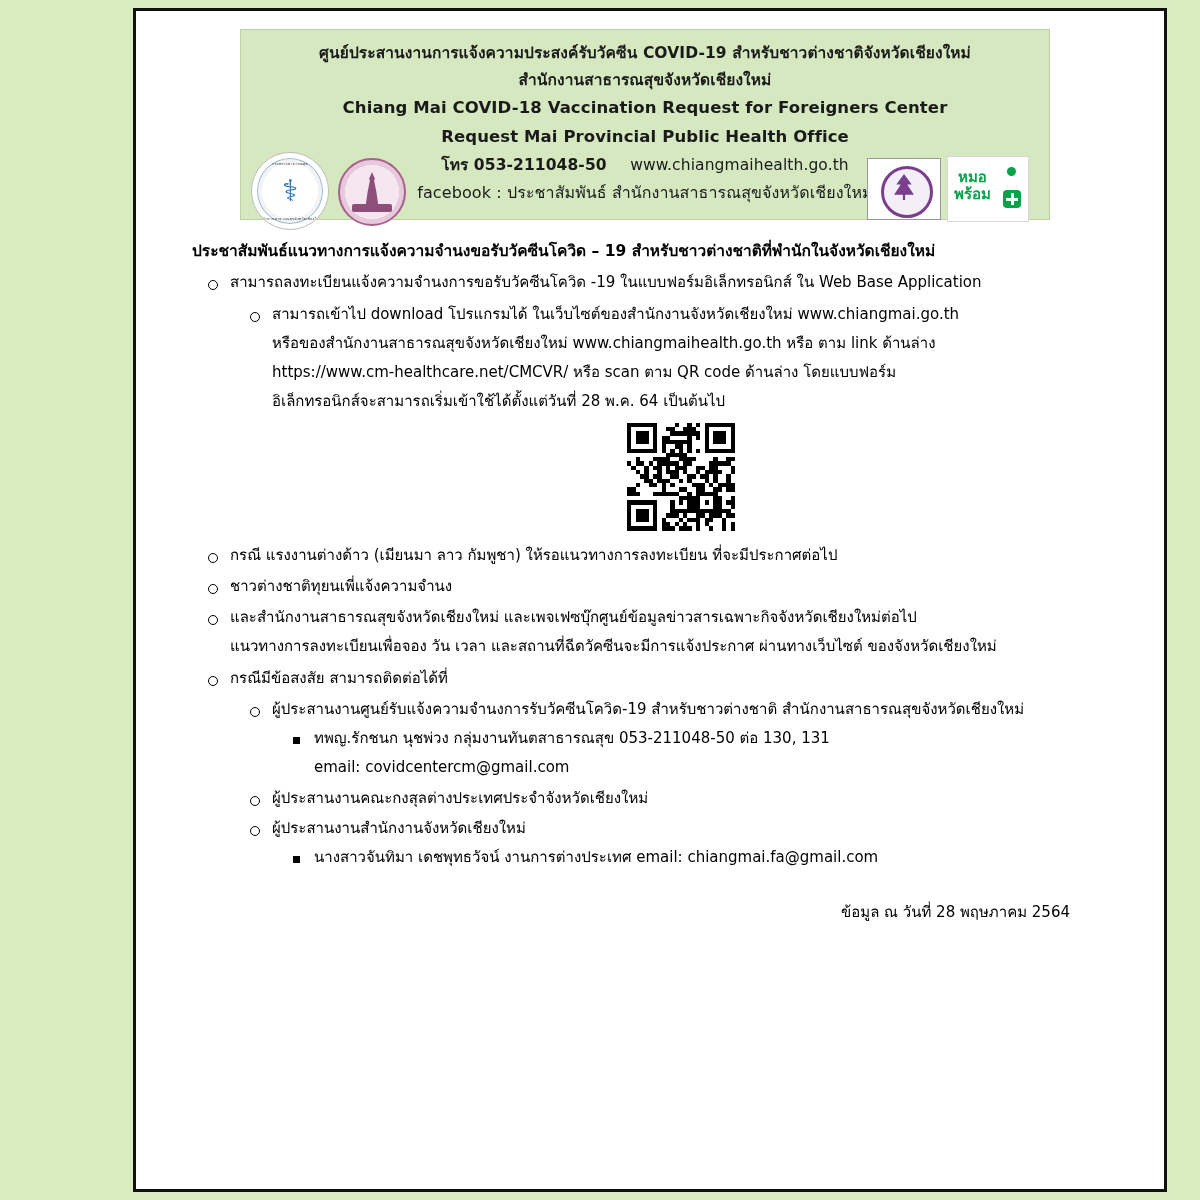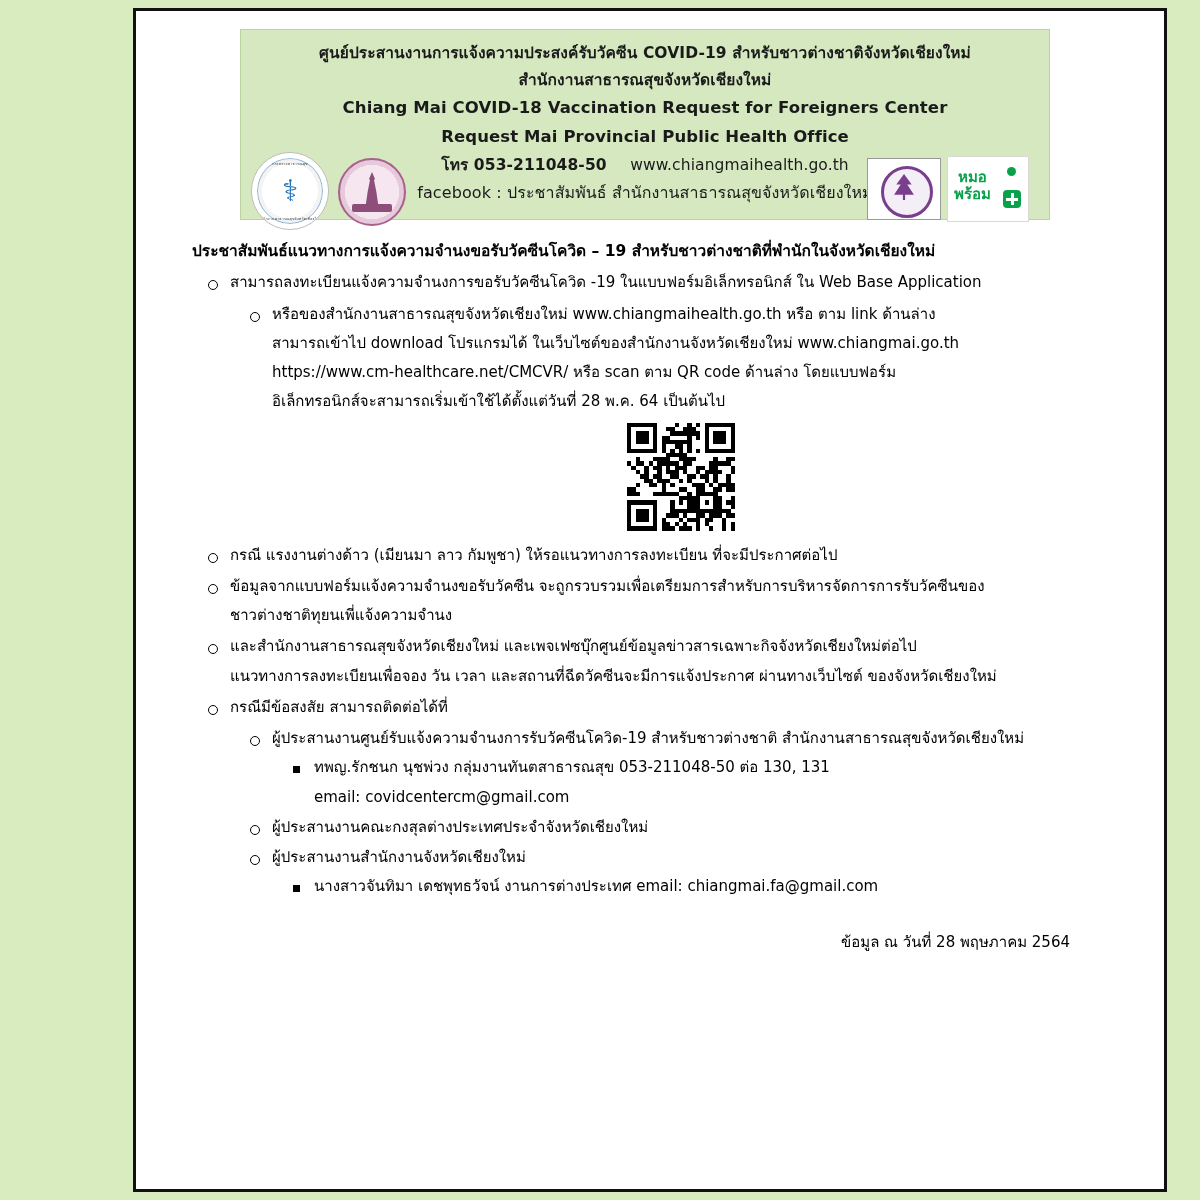--- a/index.html
+++ b/index.html
@@ -357,22 +357,22 @@
 
     <div class="content">
       <div class="intro-title">ประชาสัมพันธ์แนวทางการแจ้งความจำนงขอรับวัคซีนโควิด – 19 สำหรับชาวต่างชาติที่พำนักในจังหวัดเชียงใหม่</div>
 
       <ul class="lvl1">
 
         <li>
           <span class="line">สามารถลงทะเบียนแจ้งความจำนงการขอรับวัคซีนโควิด -19 ในแบบฟอร์มอิเล็กทรอนิกส์ ใน Web Base Application</span>
           <ul class="lvl2">
             <li>
+              <span class="line">สามารถเข้าไป download โปรแกรมได้ ในเว็บไซต์ของสำนักงานจังหวัดเชียงใหม่ www.chiangmai.go.th</span>
               <span class="line">หรือของสำนักงานสาธารณสุขจังหวัดเชียงใหม่ www.chiangmaihealth.go.th หรือ ตาม link ด้านล่าง</span>
-              <span class="line">สามารถเข้าไป download โปรแกรมได้ ในเว็บไซต์ของสำนักงานจังหวัดเชียงใหม่ www.chiangmai.go.th</span>
               <span class="line">https://www.cm-healthcare.net/CMCVR/  หรือ scan ตาม QR code  ด้านล่าง  โดยแบบฟอร์ม</span>
               <span class="line">อิเล็กทรอนิกส์จะสามารถเริ่มเข้าใช้ได้ตั้งแต่วันที่ 28 พ.ค. 64 เป็นต้นไป</span>
             </li>
           </ul>
           <div class="qr-wrap">
             <div class="qr" id="qr">
                 <i></i>
                 <i></i>
                 <i></i>
                 <i></i>
@@ -999,21 +999,20 @@
                 <i></i>
               </div>
           </div>
         </li>
 
         <li>
           <span class="line">กรณี แรงงานต่างด้าว (เมียนมา ลาว กัมพูชา) ให้รอแนวทางการลงทะเบียน ที่จะมีประกาศต่อไป</span>
         </li>
 
         <li>
-          <span class="line">ข้อมูลจากแบบฟอร์มแจ้งความจำนงขอรับวัคซีน จะถูกรวบรวมเพื่อเตรียมการสำหรับการบริหารจัดการการรับวัคซีนของ</span>
           <span class="line">ชาวต่างชาติทุยนเพี่แจ้งความจำนง</span>
         </li>
 
         <li>
           <span class="line">และสำนักงานสาธารณสุขจังหวัดเชียงใหม่ และเพจเฟซบุ๊กศูนย์ข้อมูลข่าวสารเฉพาะกิจจังหวัดเชียงใหม่ต่อไป</span>
           <span class="line">แนวทางการลงทะเบียนเพื่อจอง วัน เวลา และสถานที่ฉีดวัคซีนจะมีการแจ้งประกาศ ผ่านทางเว็บไซต์ ของจังหวัดเชียงใหม่</span>
         </li>
 
         <li>
           <span class="line">กรณีมีข้อสงสัย สามารถติดต่อได้ที่</span>

